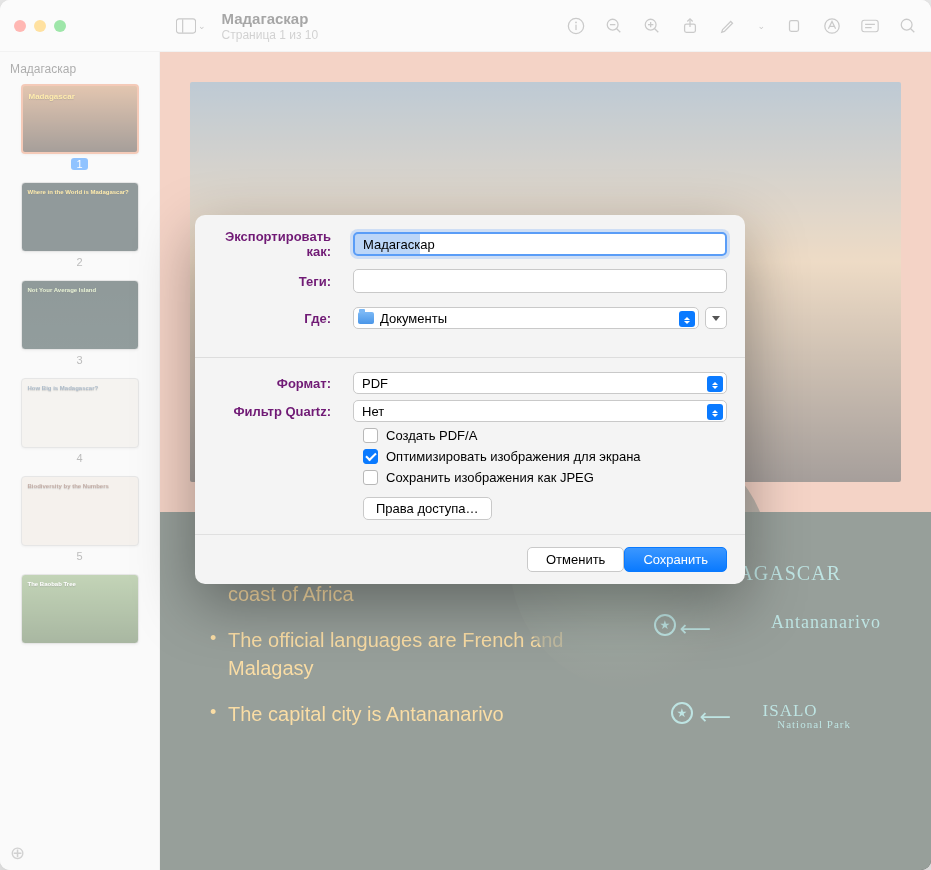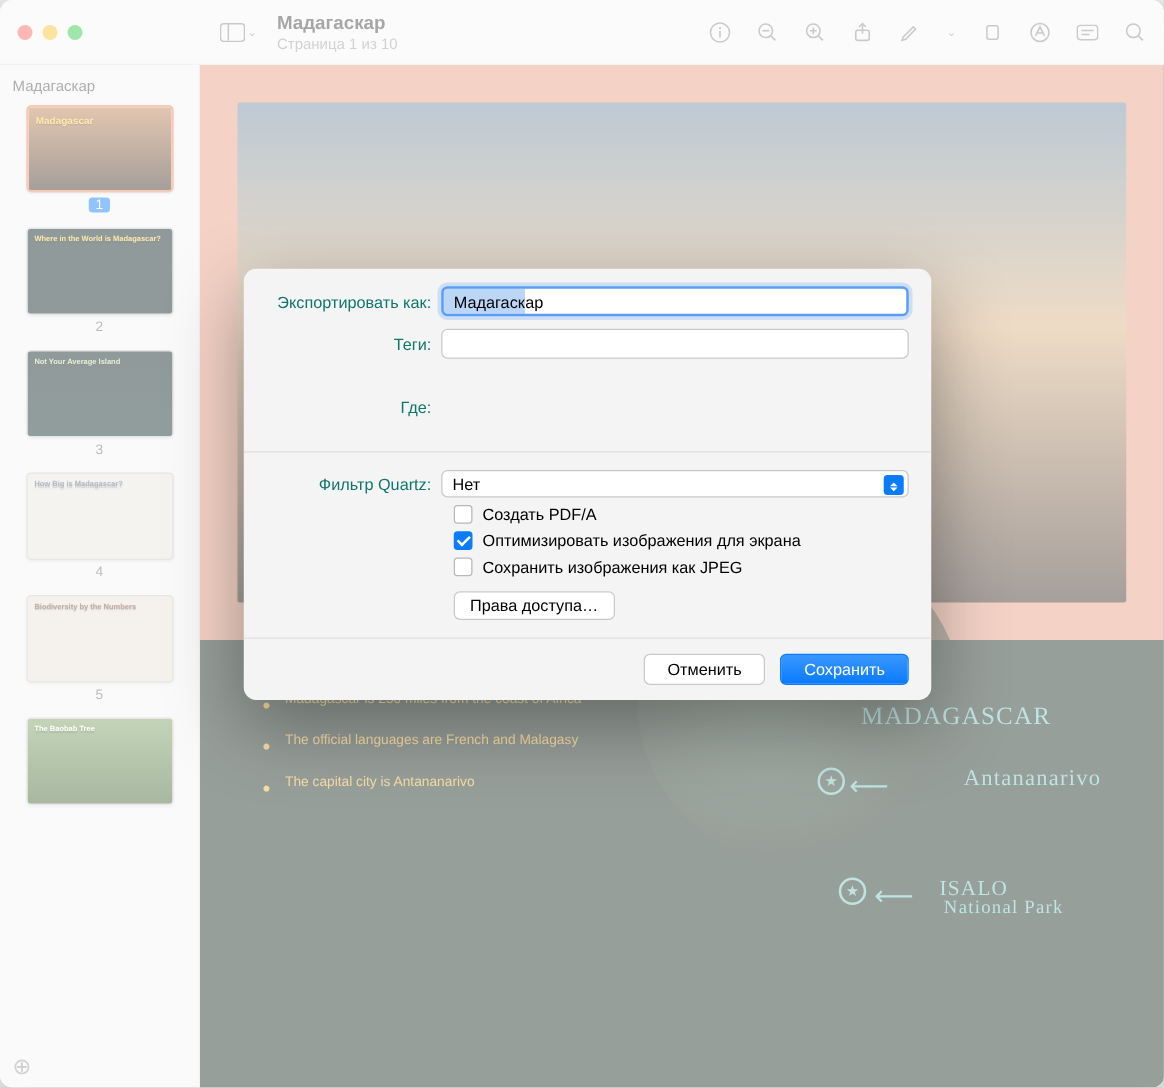--- a/index.html
+++ b/index.html
@@ -96,41 +96,41 @@
   border-radius:2px;
   position:relative;
 }
 .canvas-bot {
   position:absolute; top:460px; left:0; right:0; bottom:0;
   background:#1a2a1f;
   color:#f3b438;
   padding: 40px 40px 20px 50px;
   display:flex;
 }
-.facts { width: 360px; font-size: 11px; line-height:1.4; }
+.facts { width: 360px; font-size: 20px; line-height:1.4; }
 .facts ul { list-style:none; }
 .facts li { position:relative; padding-left: 18px; margin-bottom: 18px; }
 .facts li::before {
   content:"•"; position:absolute; left:0; color:#f3b438; font-size: 18px;
 }
 .mapside {
   flex:1; position:relative;
   color:#6fc4c0;
   font-family: "Comic Sans MS", cursive;
 }
 .mapside .globe {
   width: 260px; height: 260px; border-radius:50%;
   background: radial-gradient(circle at 40% 40%, #4a6a50 0%, #1a2a1f 70%);
   position:absolute; left:-60px; top:-120px; opacity:.6;
 }
 .mapside .lbl { position:absolute; font-size: 20px; letter-spacing:1px;}
 .mapside .lbl.a { top:10px; right:50px; }
 .mapside .lbl.b { top:60px; right:10px; font-size:18px;}
 .mapside .lbl.c { top:150px; right:40px; font-size:17px; text-align:center; line-height:1;}
-.mapside .lbl.c small{font-size:15px; display:block;margin-left:48px;}
+.mapside .lbl.c small{font-size:11px; display:block;margin-left:48px;}
 .mapside .arrow { position:absolute; color:#6fc4c0; font-size:22px;}
 .mapside .arrow.b {top:64px; right:180px;}
 .mapside .arrow.c {top:152px; right:160px;}
 .mapside .star{
   width:22px;height:22px;border:2px solid #6fc4c0;border-radius:50%;
   position:absolute; display:flex;align-items:center;justify-content:center;font-size:12px;
 }
 .mapside .star.b{top:62px; right:215px;}
 .mapside .star.c{top:150px; right:198px;}
 
@@ -147,21 +147,21 @@
   left: 195px; top: 215px;
   width: 550px;
   background:#f4f4f4;
   border-radius: 10px;
   box-shadow: 0 20px 60px rgba(0,0,0,0.35);
   z-index: 20;
   font-size: 13px;
 }
 .dlg-section { padding: 14px 18px; }
 .dlg-row { display:flex; align-items:center; margin-bottom:10px; }
-.dlg-label { width: 140px; text-align:right; padding-right:8px; color:#0f766e; }
+.dlg-label { width: 140px; text-align:right; padding-right:22px; color:#701a75;font-weight:bold; }
 .dlg-field { flex:1; }
 .text-input {
   width: 100%; height: 24px;
   border: 1px solid #c9c9c9; border-radius:5px;
   padding: 2px 8px; font-size:13px;
   background:#fff;
 }
 .text-input.hl {
   border: 2px solid #5a9df7;
   box-shadow: 0 0 0 3px rgba(90,157,247,0.25);
@@ -227,21 +227,21 @@
   transform: rotate(45deg) translate(-1px,-1px);
 }
 .small-btn{
   display:inline-block; margin:6px 0 0 150px;
   padding:3px 12px; border:1px solid #c9c9c9; border-radius:5px;
   background:#fff; font-size:13px;
 }
 .dlg-footer{
   border-top:1px solid #e0e0e0;
   padding: 12px 18px;
-  display:flex; justify-content:flex-end; gap:12px;
+  display:flex; justify-content:flex-end; 
 }
 .btn{
   padding: 4px 18px; border-radius:5px; font-size:13px;
   border:1px solid #c9c9c9; background:#fff;
 }
 .btn.primary{
   background: linear-gradient(#3b97ff,#0a7aff);
   border-color:#0a7aff; color:#fff;
 }
 </style>
@@ -391,26 +391,43 @@
         <div class="dlg-field">
           <input class="text-input hl sel" style="background: linear-gradient(rgb(188, 214, 248), rgb(188, 214, 248)) 0px center / 65px 100% no-repeat, rgb(255, 255, 255);" value="Мадагаскар">
         </div>
       </div>
       <div class="dlg-row">
         <div class="dlg-label">Теги:</div>
         <div class="dlg-field">
           <input class="text-input" value="" style="">
         </div>
       </div>
-      <div class="dlg-row" style="margin-top:31px;">
+      <div class="dlg-row" style="margin-top:14px;">
         <div class="dlg-label">Где:</div>
+        <div class="dlg-field" style="display:flex;align-items:center;">
+          <div class="select where" style="flex:1;">
+            <span class="folder-icon"></span>
+            <span>Документы</span>
+            <span class="caret"></span>
+          </div>
+          <div class="expand-btn"></div>
+        </div>
       </div>
     </div>
     <hr class="hr">
     <div class="dlg-section" style="padding-top:10px;">
+      <div class="dlg-row" style="margin-bottom:6px;">
+        <div class="dlg-label">Формат:</div>
+        <div class="dlg-field">
+          <div class="select">
+            <span>PDF</span>
+            <span class="caret"></span>
+          </div>
+        </div>
+      </div>
       <div class="dlg-row" style="margin-bottom:6px;">
         <div class="dlg-label">Фильтр Quartz:</div>
         <div class="dlg-field">
           <div class="select">
             <span>Нет</span>
             <span class="caret"></span>
           </div>
         </div>
       </div>
       <div class="chk-row">

